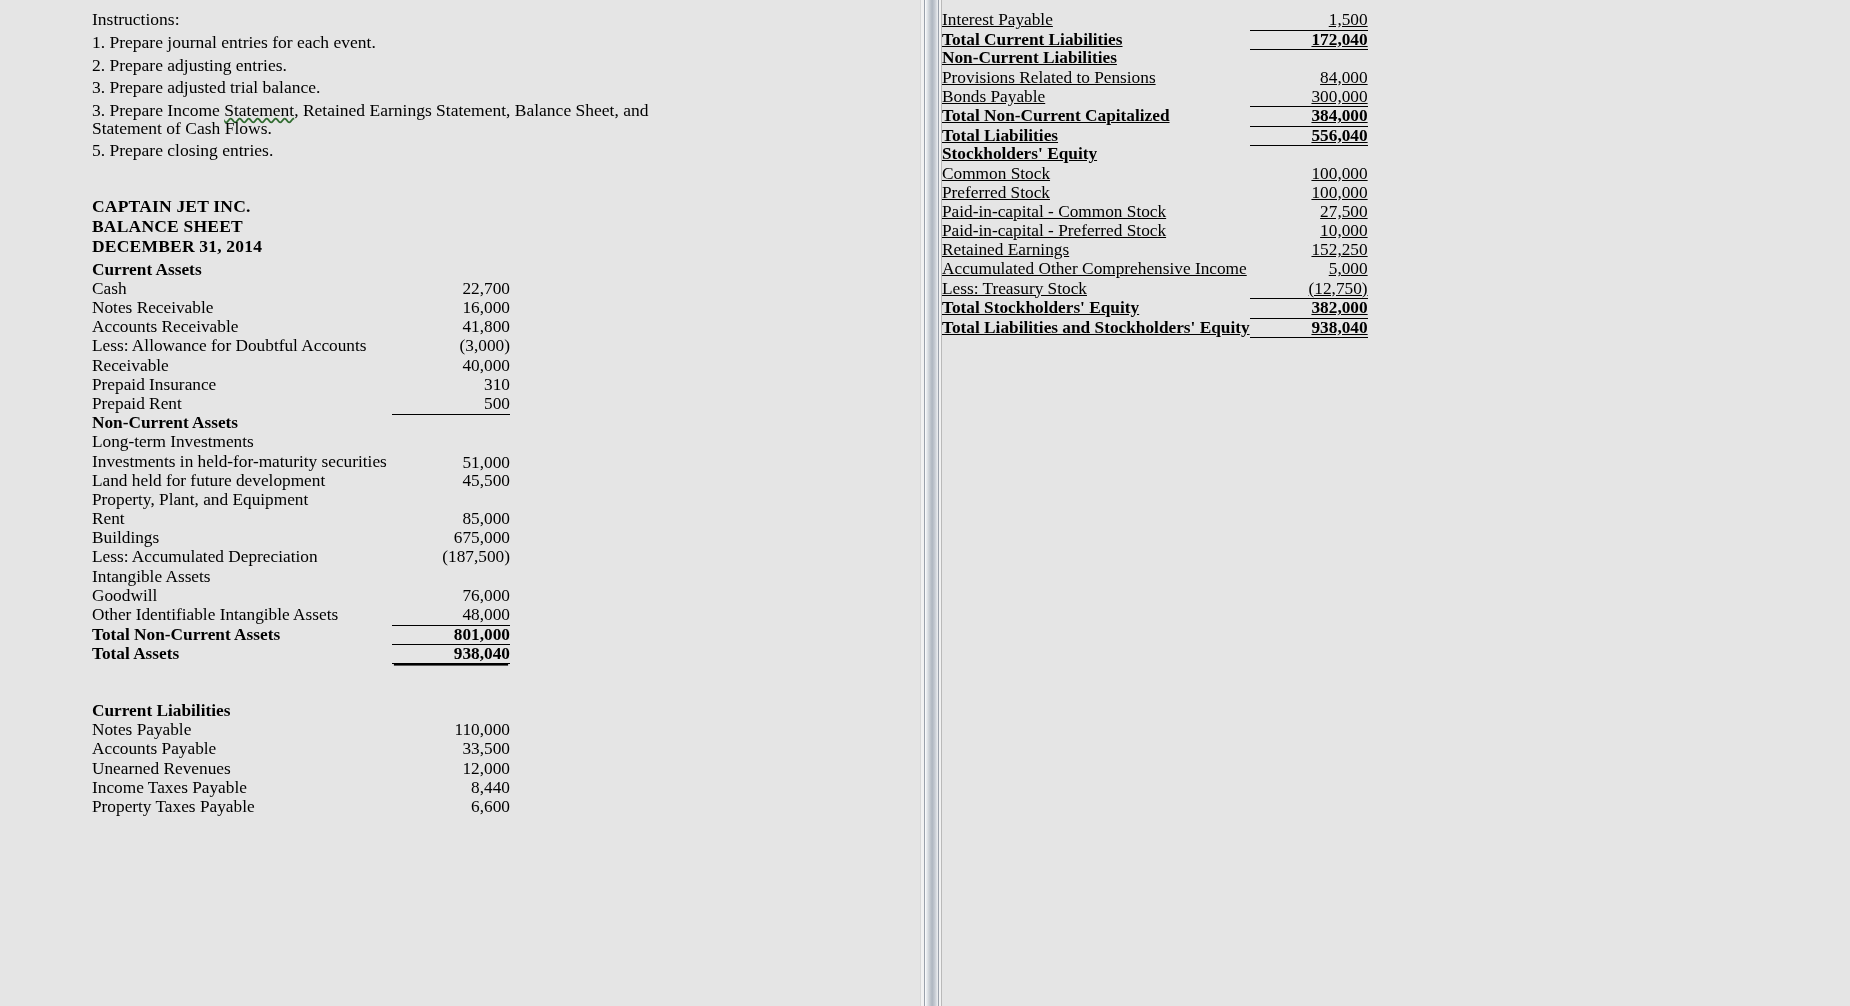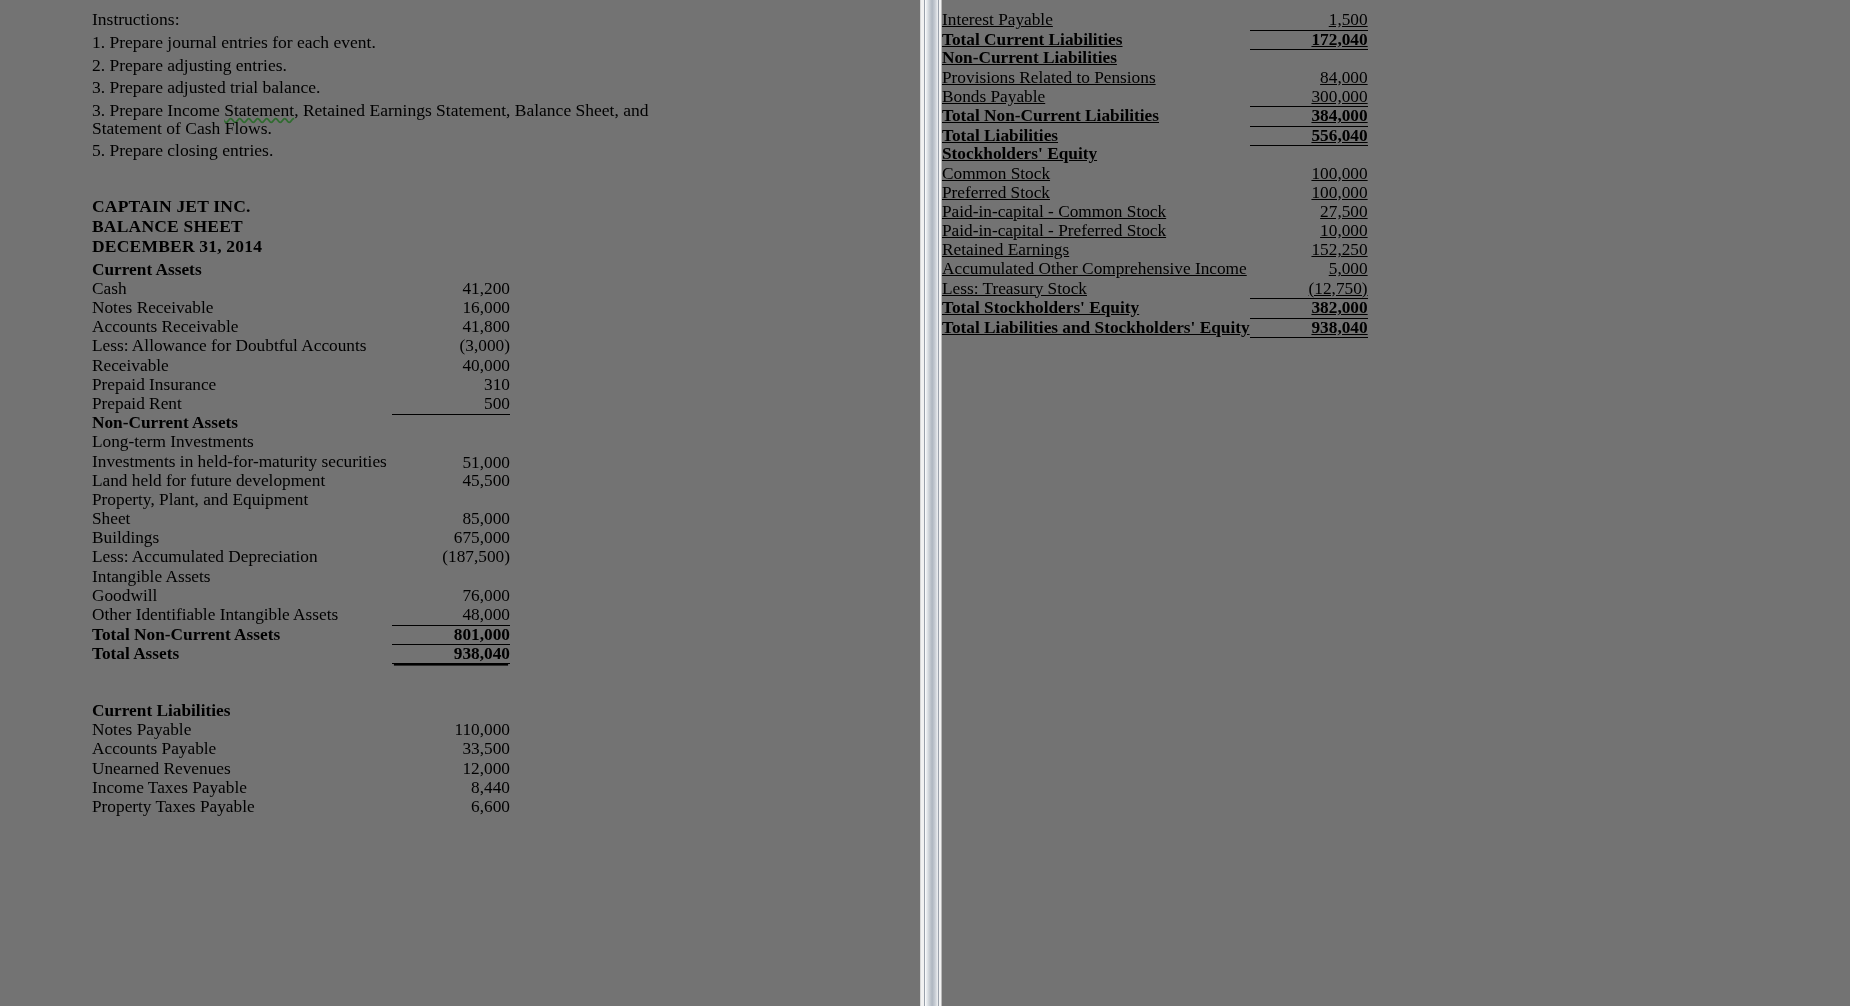--- a/index.html
+++ b/index.html
@@ -9,21 +9,21 @@
     width: 1850px; height: 1006px;
     background: #ffffff;
     font-family: "Liberation Serif", "DejaVu Serif", serif;
     color: #000000;
     overflow: hidden;
   }
   #page {
     position: relative;
     width: 1850px;
     height: 1006px;
-    background: #737373;
+    background: #e5e5e5;
   }
 
   
   #divider {
     position: absolute;
     left: 920px;
     top: 0;
     width: 22px;
     height: 1006px;
     background: #f2f2f2;
@@ -147,21 +147,21 @@
           <col class="amt-col-right">
         </colgroup>
       <tbody>
         <tr>
           <td class="label ind0 hdr">Current Assets</td>
           <td class="amt"></td>
         </tr>
 
         <tr>
           <td class="label ind0">Cash</td>
-          <td class="amt">41,200</td>
+          <td class="amt">22,700</td>
         </tr>
         <tr>
           <td class="label ind0">Notes Receivable</td>
           <td class="amt">16,000</td>
         </tr>
         <tr>
           <td class="label ind0">Accounts Receivable</td>
           <td class="amt">41,800</td>
         </tr>
         <tr>
@@ -197,21 +197,21 @@
         <tr>
           <td class="label ind1">Land held for future development</td>
           <td class="amt">45,500</td>
         </tr>
 
         <tr>
           <td class="label ind0">Property, Plant, and Equipment</td>
           <td class="amt"></td>
         </tr>
         <tr>
-          <td class="label ind1">Sheet</td>
+          <td class="label ind1">Rent</td>
           <td class="amt">85,000</td>
         </tr>
         <tr>
           <td class="label ind1">Buildings</td>
           <td class="amt">675,000</td>
         </tr>
         <tr>
           <td class="label ind1">Less: Accumulated Depreciation</td>
           <td class="amt">(187,500)</td>
         </tr>
@@ -301,21 +301,21 @@
         </tr>
         <tr>
           <td class="label ind1">Provisions Related to Pensions</td>
           <td class="amt">84,000</td>
         </tr>
         <tr>
           <td class="label ind1">Bonds Payable</td>
           <td class="amt rule-bot">300,000</td>
         </tr>
         <tr>
-          <td class="label tot2">Total Non-Current Liabilities</td>
+          <td class="label tot2">Total Non-Current Capitalized</td>
           <td class="amt b rule-bot">384,000</td>
         </tr>
         <tr>
           <td class="label ind0 b">Total Liabilities</td>
           <td class="amt b rule-bot">556,040</td>
         </tr>
 
         <tr>
           <td class="label ind0 hdr">Stockholders' Equity</td>
           <td class="amt"></td>

